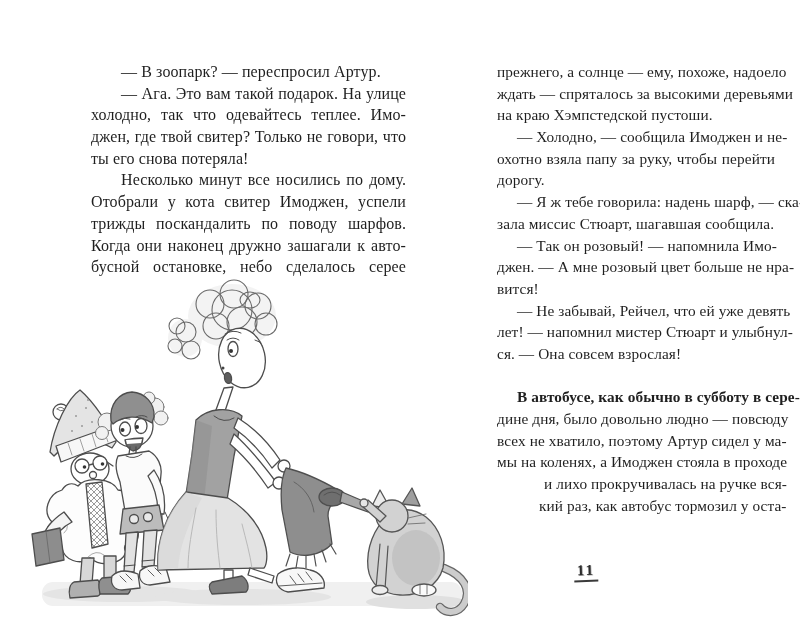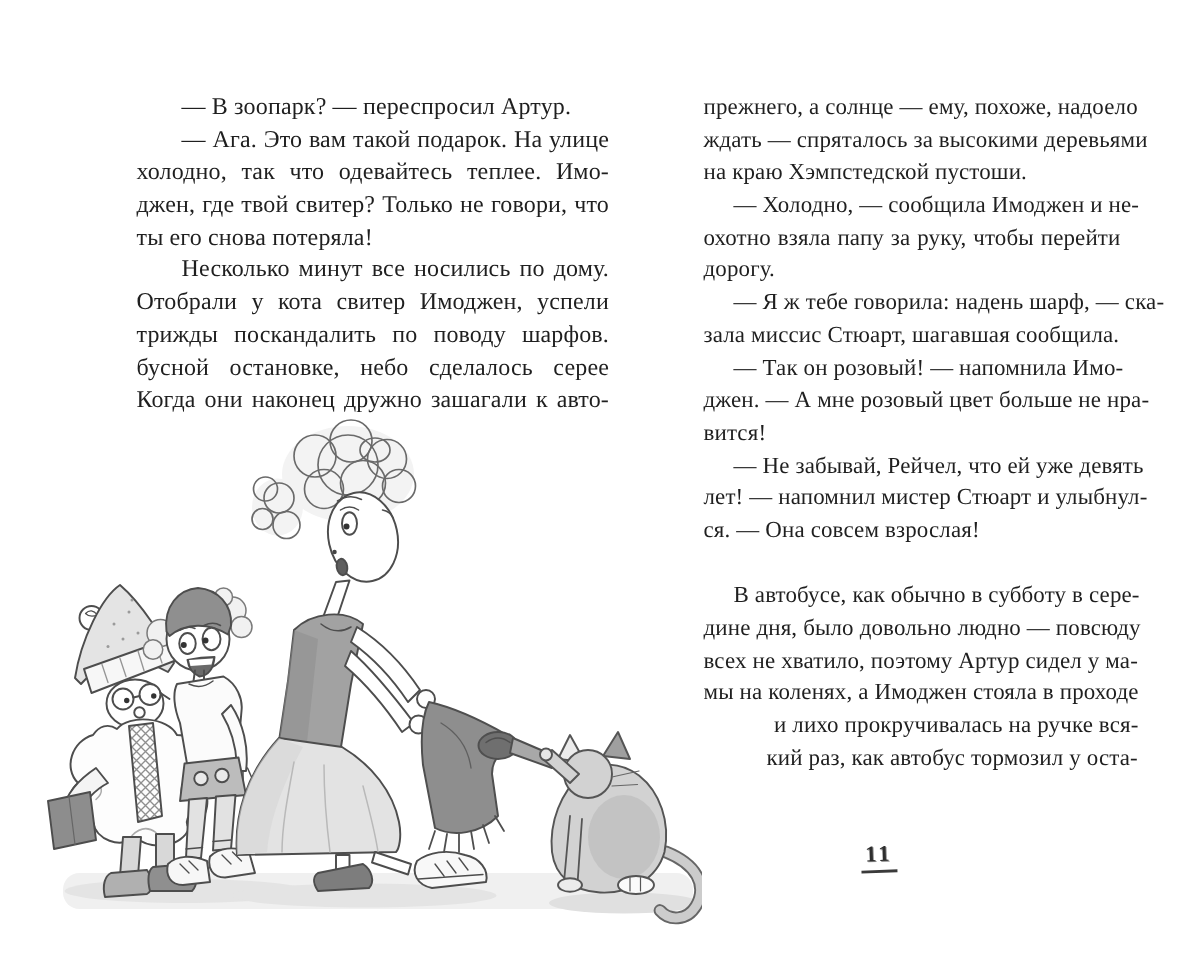--- a/index.html
+++ b/index.html
@@ -4,29 +4,29 @@
 <style>
   html,body{margin:0;padding:0;}
   body{
     width:800px;height:636px;position:relative;overflow:hidden;
     background:#ffffff;color:#1f1f1f;
     font-family:"Liberation Serif","DejaVu Serif",serif;
   }
   .page{position:absolute;inset:0;background:#fff;}
   .col{position:absolute;top:61px;margin-left:31px;}
   .col-left{left:60px;width:315px;font-size:16px;}
-  .col-right{left:438px;width:278px;font-size:15.3px;}
+  .col-right{left:466px;width:278px;font-size:15.3px;}
   .ln{
     height:21.7px;line-height:21.7px;white-space:nowrap;
     letter-spacing:0.1px;
   }
   .j{text-align:justify;text-align-last:justify;}
   .col-left .ind{text-indent:30px;}
   .col-right .ind{text-indent:20px;}
-  .gap{margin-top:21.7px;}
+  .gap{margin-top:21.7px;font-weight:bold;}
   .w1{padding-left:47px;}
   .w2{padding-left:42px;}
   .folio{
     position:absolute;left:574px;top:562px;
     font-weight:bold;font-size:15px;letter-spacing:2px;color:#2e2e2e;
     border-bottom:2.5px solid #3a3a3a;padding:0 3px 1px;
     transform:rotate(-2deg);
     text-shadow:0.6px 0.6px 0 #9a9a9a;
   }
   .illo{position:absolute;left:28px;top:276px;width:440px;height:352px;}
@@ -39,22 +39,22 @@
 
   <div class="col col-left">
     <div class="ln ind">— В зоопарк? — переспросил Артур.</div>
     <div class="ln ind j">— Ага. Это вам такой подарок. На улице</div>
     <div class="ln j">холодно, так что одевайтесь теплее. Имо-</div>
     <div class="ln j">джен, где твой свитер? Только не говори, что</div>
     <div class="ln">ты его снова потеряла!</div>
     <div class="ln ind j">Несколько минут все носились по дому.</div>
     <div class="ln j">Отобрали у кота свитер Имоджен, успели</div>
     <div class="ln j">трижды поскандалить по поводу шарфов.</div>
+    <div class="ln j">Когда они наконец дружно зашагали к авто-</div>
     <div class="ln j">бусной остановке, небо сделалось серее</div>
-    <div class="ln j">Когда они наконец дружно зашагали к авто-</div>
   </div>
 
   <div class="col col-right">
     <div class="ln j">прежнего, а солнце — ему, похоже, надоело</div>
     <div class="ln j">ждать — спряталось за высокими деревьями</div>
     <div class="ln">на краю Хэмпстедской пустоши.</div>
     <div class="ln ind j">— Холодно, — сообщила Имоджен и не-</div>
     <div class="ln j">охотно взяла папу за руку, чтобы перейти</div>
     <div class="ln">дорогу.</div>
     <div class="ln ind j">— Я ж тебе говорила: надень шарф, — ска-</div>

